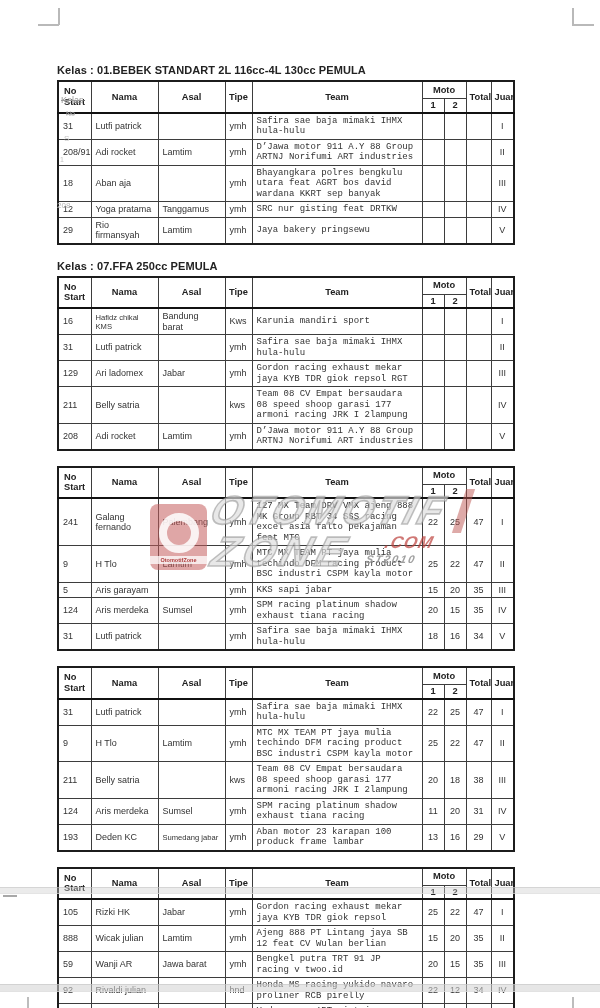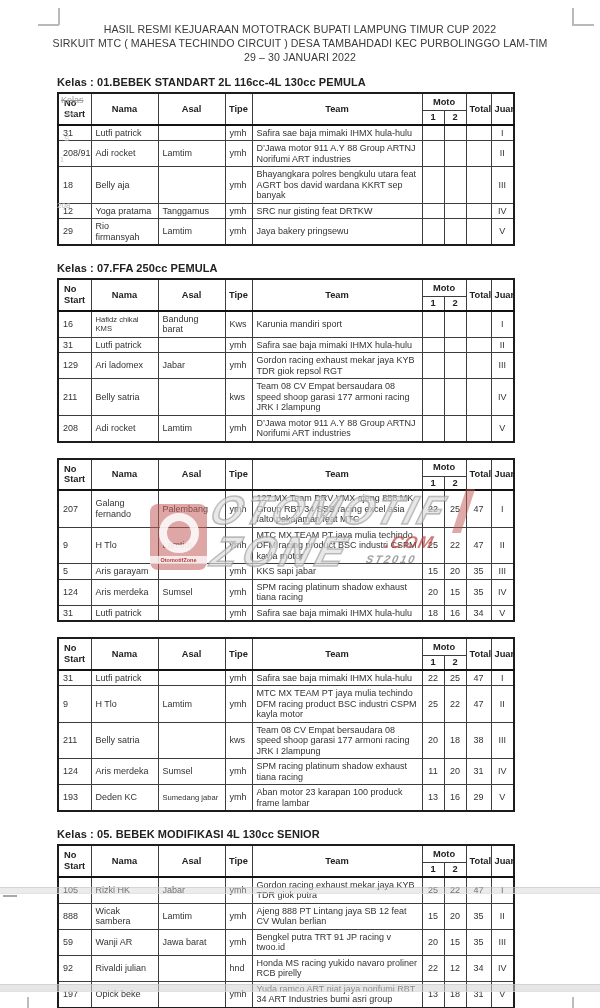--- a/index.html
+++ b/index.html
@@ -8,38 +8,38 @@
   .page{position:absolute;inset:0;background:#fff;}
 
   
   .titles{position:absolute;top:22px;left:0;width:600px;text-align:center;z-index:1;}
   .title-line{font-size:10.6px;line-height:14px;color:#3a3a3a;font-weight:400;letter-spacing:0.1px;}
 
   
   .content{position:absolute;top:60px;left:57px;width:456px;z-index:1;}
   .section{margin-top:15px;}
   .section:first-child{margin-top:2px;}
-  .kelas-label{font-size:11px;font-weight:700;color:#222;margin:16px 0 4px 0;letter-spacing:0.1px;}
+  .kelas-label{font-size:11px;font-weight:700;color:#222;margin:4px 0 4px 0;letter-spacing:0.1px;}
 
   table.results{border-collapse:collapse;table-layout:fixed;width:456px;background:#fff;}
   table.results col.c-no{width:33px}table.results col.c-nama{width:67px}
   table.results col.c-asal{width:67px}table.results col.c-tipe{width:27px}
   table.results col.c-team{width:170px}table.results col.c-m1{width:22px}
   table.results col.c-m2{width:22px}table.results col.c-total{width:25px}
   table.results col.c-juara{width:23px}
   table.results{border:2px solid #1c1c1c;}
   table.results th,table.results td{border:1px solid #3d3d3d;padding:2px 4px;vertical-align:middle;
       font-size:9px;line-height:10.5px;overflow:hidden;}
   table.results thead th{font-weight:700;color:#222;text-align:center;padding:1px 3px;font-size:9.3px;}
   table.results thead tr:first-child th{height:14px;}
   table.results thead th.h-no{text-align:left;padding-left:5px;}
   table.results thead{border-bottom:2.5px solid #111;}
   td.cell-no,td.cell-nama,td.cell-asal,td.cell-tipe,td.cell-team{text-align:left;}
   td.cell-m1,td.cell-m2,td.cell-total,td.cell-juara{text-align:center;}
-  td.cell-team{font-size:8.6px;}
+  td.cell-team{font-size:8.6px;font-family:Liberation Mono, monospace;}
   td.small{font-size:7.2px;line-height:8.6px;}
   td.cell-nama.small,td.cell-asal.small{font-size:7.6px;line-height:9px;margin-left:44px;}
 
   
   .watermark{position:absolute;left:0;top:0;width:600px;height:1008px;z-index:2;pointer-events:none;}
   .wm-logo{position:absolute;left:150px;top:504px;width:57px;height:66px;background:rgba(196,92,92,0.55);
       border-radius:8px;display:flex;flex-direction:column;align-items:center;justify-content:flex-start;}
   .wm-ring{margin-top:9px;width:24px;height:24px;border-radius:50%;border:8px solid rgba(255,255,255,0.85);}
   .wm-caption{margin-top:3px;width:100%;background:rgba(255,255,255,0.75);text-align:center;
       font-size:5.5px;line-height:8px;color:rgba(170,50,50,0.95);font-weight:700;}
@@ -76,25 +76,20 @@
   .dash-left{position:absolute;left:3px;top:895px;width:14px;height:2px;background:#a8a8a8;}
   .tick{position:absolute;width:2px;height:11px;background:#bdbdbd;top:997px;}
   .tick-l{left:27px;}
   .tick-r{left:572px;}
 </style>
 </head>
 <body>
 
 <div class="page">
 
-  <div class="titles">
-    <div class="title-line">HASIL RESMI KEJUARAAN MOTOTRACK BUPATI LAMPUNG TIMUR CUP 2022</div>
-    <div class="title-line">SIRKUIT MTC ( MAHESA TECHINDO CIRCUIT ) DESA TAMBAHDADI KEC PURBOLINGGO LAM-TIM</div>
-    <div class="title-line">29 – 30 JANUARI 2022</div>
-  </div>
 
   <div class="content">
       <div class="section">
         <div class="kelas-label">Kelas : 01.BEBEK STANDART 2L 116cc-4L 130cc PEMULA</div>
         <table class="results">
           <colgroup>
             <col class="c-no">
             <col class="c-nama">
             <col class="c-asal">
             <col class="c-tipe">
@@ -141,21 +136,21 @@
               <td class="cell-asal">Lamtim</td>
               <td class="cell-tipe">ymh</td>
               <td class="cell-team small">D’Jawa motor 911 A.Y 88 Group ARTNJ Norifumi ART industries</td>
               <td class="cell-m1"></td>
               <td class="cell-m2"></td>
               <td class="cell-total"></td>
               <td class="cell-juara">II</td>
             </tr>
             <tr>
               <td class="cell-no">18</td>
-              <td class="cell-nama">Belly aja</td>
+              <td class="cell-nama">Aban aja</td>
               <td class="cell-asal"></td>
               <td class="cell-tipe">ymh</td>
               <td class="cell-team small">Bhayangkara polres bengkulu utara feat AGRT bos david wardana KKRT sep banyak</td>
               <td class="cell-m1"></td>
               <td class="cell-m2"></td>
               <td class="cell-total"></td>
               <td class="cell-juara">III</td>
             </tr>
             <tr>
               <td class="cell-no">12</td>
@@ -301,21 +296,21 @@
               <th rowspan="2">Total</th>
               <th rowspan="2">Juara</th>
             </tr>
             <tr>
               <th>1</th>
               <th>2</th>
             </tr>
           </thead>
           <tbody>
             <tr>
-              <td class="cell-no">207</td>
+              <td class="cell-no">241</td>
               <td class="cell-nama">Galang fernando</td>
               <td class="cell-asal">Palembang</td>
               <td class="cell-tipe">ymh</td>
               <td class="cell-team">127 MX Team DRV  VMX  ajeng 888 MK Group RBT 34 SSS racing excel asia falto pekajaman feat MTC</td>
               <td class="cell-m1">22</td>
               <td class="cell-m2">25</td>
               <td class="cell-total">47</td>
               <td class="cell-juara">I</td>
             </tr>
             <tr>
@@ -450,21 +445,20 @@
               <td class="cell-team">Aban motor 23 karapan 100 produck frame lambar</td>
               <td class="cell-m1">13</td>
               <td class="cell-m2">16</td>
               <td class="cell-total">29</td>
               <td class="cell-juara">V</td>
             </tr>
           </tbody>
         </table>
       </div>
       <div class="section">
-        <div class="kelas-label">Kelas : 05. BEBEK MODIFIKASI 4L 130cc SENIOR</div>
         <table class="results">
           <colgroup>
             <col class="c-no">
             <col class="c-nama">
             <col class="c-asal">
             <col class="c-tipe">
             <col class="c-team">
             <col class="c-m1">
             <col class="c-m2">
             <col class="c-total">
@@ -488,29 +482,29 @@
               <th>1</th>
               <th>2</th>
             </tr>
           </thead>
           <tbody>
             <tr>
               <td class="cell-no">105</td>
               <td class="cell-nama">Rizki HK</td>
               <td class="cell-asal">Jabar</td>
               <td class="cell-tipe">ymh</td>
-              <td class="cell-team small">Gordon racing exhaust mekar jaya KYB TDR giok putra</td>
+              <td class="cell-team small">Gordon racing exhaust mekar jaya KYB TDR giok repsol</td>
               <td class="cell-m1">25</td>
               <td class="cell-m2">22</td>
               <td class="cell-total">47</td>
               <td class="cell-juara">I</td>
             </tr>
             <tr>
               <td class="cell-no">888</td>
-              <td class="cell-nama">Wicak sambera</td>
+              <td class="cell-nama">Wicak julian</td>
               <td class="cell-asal">Lamtim</td>
               <td class="cell-tipe">ymh</td>
               <td class="cell-team small">Ajeng 888 PT Lintang jaya SB 12 feat CV Wulan berlian</td>
               <td class="cell-m1">15</td>
               <td class="cell-m2">20</td>
               <td class="cell-total">35</td>
               <td class="cell-juara">II</td>
             </tr>
             <tr>
               <td class="cell-no">59</td>

